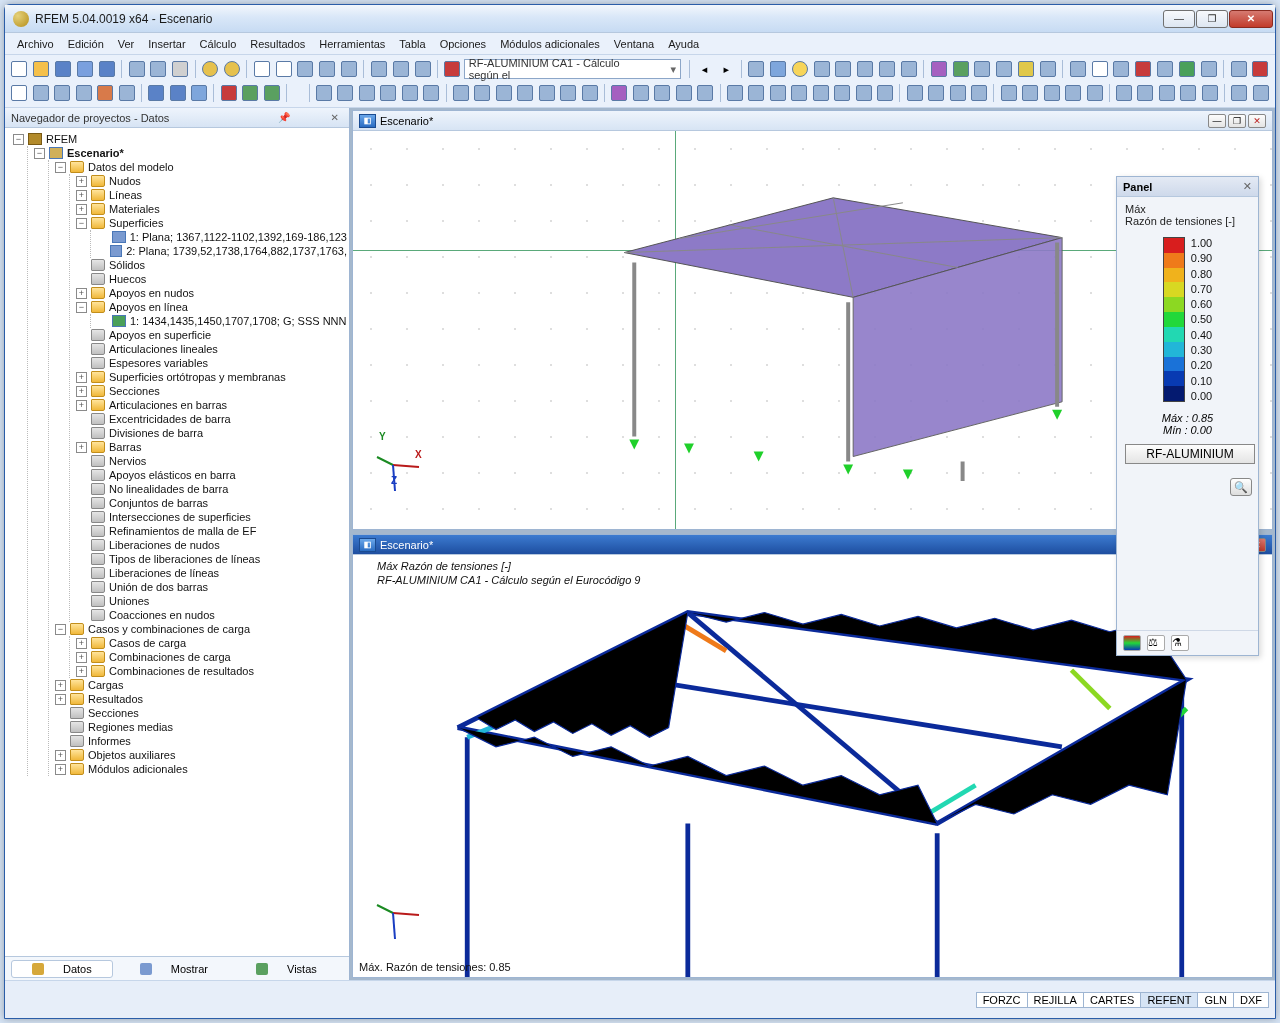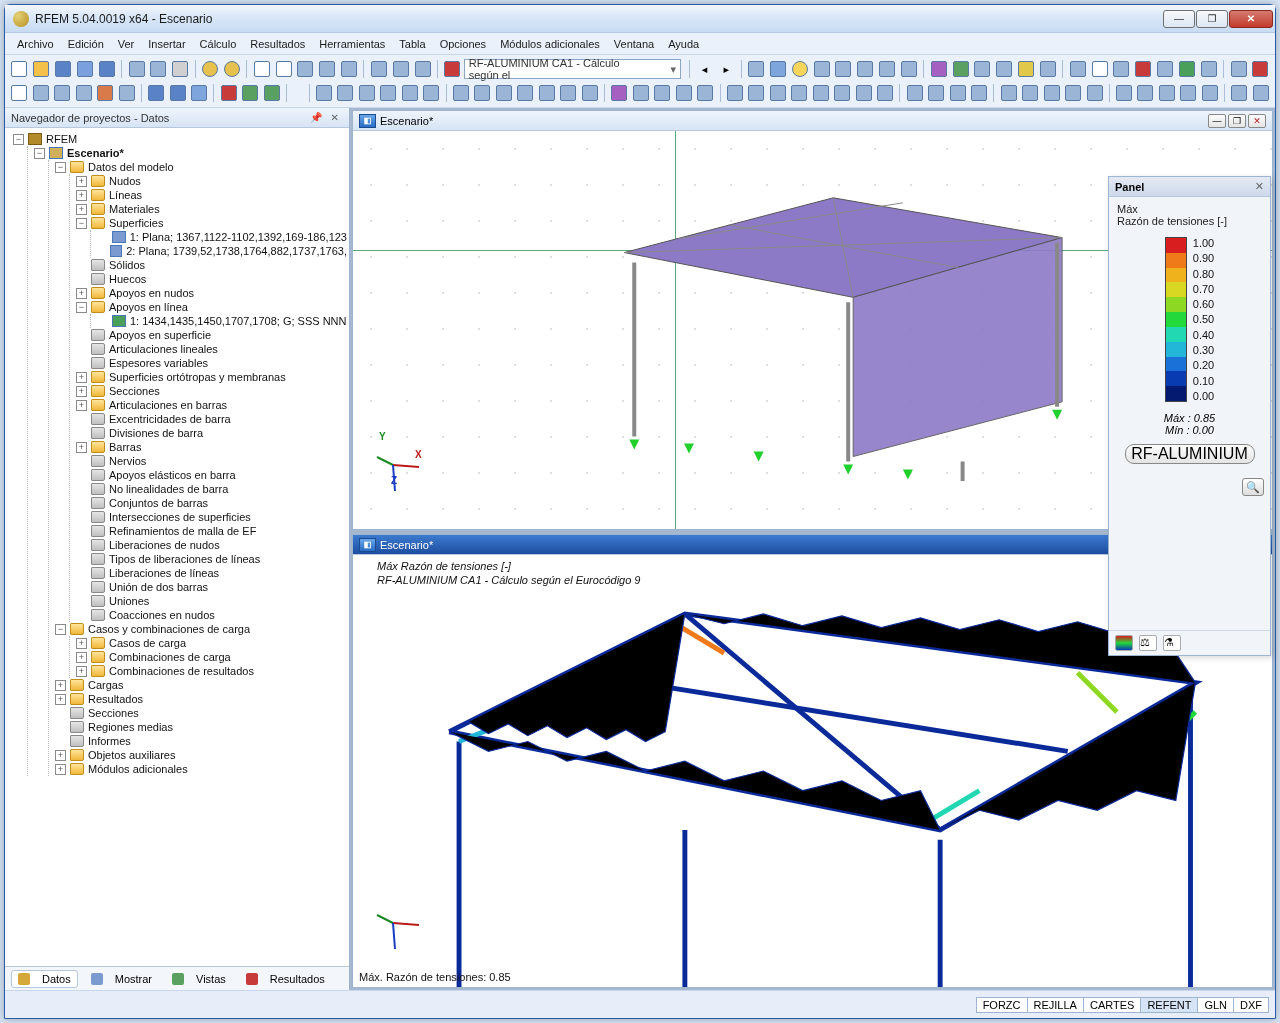--- a/index.html
+++ b/index.html
@@ -28,34 +28,34 @@
 .tb-glyph { width:16px; height:16px; background: #9bb5d6; border:1px solid #5a7aa6; border-radius:2px; }
 .tb-field { height: 20px; border: 1px solid #8ca6c8; background: #fff; padding: 0 4px; display:flex; align-items:center; font-size: 11px; color: #333; }
 .tb-field.module { width: 230px; margin-right: 4px; gap: 48px; }
 .tb-field .arrow { margin-left: auto; color:#666; }
 
 
 .main { flex: 1; display: flex; min-height: 0; }
 
 
 .nav { width: 345px; background: #fff; border-right: 1px solid #9eb5d2; display: flex; flex-direction: column; }
-.nav-header { height: 20px; background: linear-gradient(#eef4fc,#d7e4f4); border-bottom: 1px solid #b6c8de; display:flex; align-items:center; padding: 0 6px; font-size: 11px; color:#333; }
+.nav-header { height: 20px; background: linear-gradient(#eef4fc,#d7e4f4); border-bottom: 1px solid #b6c8de; display:flex; align-items:center; padding: 0 6px; font-size: 11px; color:#333;gap:32px; }
 .nav-header .pin { margin-left:auto; font-size:10px; color:#666; padding: 0 4px; cursor:pointer; }
 .nav-header .close { font-size:10px; color:#666; padding: 0 4px; cursor:pointer; }
 .tree { flex:1; overflow:auto; padding: 4px 0 4px 6px; }
 .tree-node { display:flex; align-items:center; gap:4px; padding: 1px 2px; white-space: nowrap; cursor: pointer; }
 .expander { width: 11px; height: 11px; border: 1px solid #8a8a8a; display:flex; align-items:center; justify-content:center; font-size: 9px; line-height:1; color:#555; background:#fff; cursor:pointer; }
 .expander.empty { border:none; }
 .folder { width:14px; height:12px; background: linear-gradient(#ffe49b,#f0b83a); border:1px solid #c28e1b; border-radius: 1px 2px 2px 1px; }
 .folder.gray { background: linear-gradient(#e5e5e5,#c0c0c0); border-color:#888; }
 .item-icon { width:14px; height:12px; background: #bcd4f0; border:1px solid #4a77b7; }
 .tree-node .label { color:#111; }
 .tree-children { margin-left: 16px; border-left: 1px dotted #bbb; padding-left: 4px; }
 .nav-tabs { height: 24px; border-top: 1px solid #b6c8de; display:flex; align-items:center; gap: 6px; padding: 0 6px; background:#f3f7fc; }
-.nav-tabs .tab { display:flex; align-items:center; gap:12px; padding: 2px 6px; border:1px solid transparent; border-radius:3px; cursor:pointer; }
+.nav-tabs .tab { display:flex; align-items:center; gap:19px; padding: 2px 20px; border:1px solid transparent; border-radius:3px; cursor:pointer; }
 .nav-tabs .tab.active { background:#fff; border-color:#b6c8de; }
 .mini-ico { width:12px; height:12px; border-radius:2px; }
 
 
 .workspace { flex:1; display:flex; flex-direction:column; min-width:0; position:relative; background:#a5b8cd; }
 .view-pane { flex:1; background:#fff; border:1px solid #9eb5d2; margin: 2px; position:relative; display:flex; flex-direction:column; min-height:0; }
 .view-title { height: 20px; background: linear-gradient(#eef4fc,#d7e4f4); display:flex; align-items:center; padding: 0 6px; border-bottom:1px solid #b6c8de; }
 .view-title .doc-ico { width:17px; height:14px; background: linear-gradient(#6aa7ea,#2a6cc2); border:1px solid #1a4b91; margin-right:4px; display:flex; align-items:center; justify-content:center; color:#fff; font-size:8px; font-weight:bold; }
 .view-title .restore { margin-left:auto; display:flex; gap:2px; }
 .vbtn { width:18px; height:14px; border:1px solid #888; background: linear-gradient(#fcfcfc,#e4e4e4); border-radius:2px; display:flex; align-items:center; justify-content:center; font-size:9px; cursor:pointer; }
@@ -75,38 +75,38 @@
 .struct svg { width:100%; height:100%; }
 
 .view-info { position:absolute; left:24px; top:4px; font-size:11px; color:#111;font-style:italic; }
 .view-info div { line-height:1.3; }
 .view-footer { position:absolute; left:6px; bottom:4px; font-size:11px; color:#111; }
 
 
 .truss-stress { position:absolute; inset:0; }
 
 
-.panel { position:absolute; right:4px; top:68px; width:163px; background:#f1f4f9; border:1px solid #9eb5d2; box-shadow: 2px 2px 6px rgba(0,0,0,.15); z-index: 50; }
+.panel { position:absolute; right:16px; top:68px; width:143px; background:#f1f4f9; border:1px solid #9eb5d2; box-shadow: 2px 2px 6px rgba(0,0,0,.15); z-index: 50; }
 .panel-title { background: linear-gradient(#e4eaf4,#ced9eb); border-bottom:1px solid #b6c8de; padding: 3px 6px; font-weight:bold; display:flex; align-items:center; }
 .panel-title .x { margin-left:auto; font-weight:normal; color:#666; cursor:pointer; }
 .panel-body { padding: 6px 8px 10px; }
 .panel-sub { font-size:11px; color:#222; }
 .legend { margin-top: 10px; display:flex; gap:6px; justify-content:center; }
 .legend-bar { width: 22px; display:flex; flex-direction:column; border:1px solid #444; }
 .legend-seg { flex:1; }
 .legend-labels { display:flex; flex-direction:column; justify-content:space-between; font-size:11px; color:#111; }
 .panel-stats { margin-top:10px; text-align:center; font-size:11px;font-style:italic; }
-.panel-btn { margin: 8px auto 0; display:block; width:130px; height:20px; background: linear-gradient(#fdfdfd,#e4e4e4); border:1px solid #888; border-radius:9px; cursor:pointer; font-size:16px; }
+.panel-btn { margin: 8px auto 0; display:block; width:130px; height:20px; background: linear-gradient(#fdfdfd,#e4e4e4); border:1px solid #888; border-radius:0; cursor:pointer; font-size:12px; }
 .panel-iconrow { margin-top: 130px; padding: 4px 6px; border-top:1px solid #cfd8e6; display:flex; gap:6px; }
 .panel-iconrow .ic { width:18px; height:16px; border:1px solid #aaa; background:#fff; border-radius:2px; cursor:pointer; }
 .panel-magnify { padding: 4px 6px; display:flex; justify-content:flex-end; }
 .panel-magnify .ic { width:22px; height:18px; border:1px solid #888; background:linear-gradient(#fff,#ddd); border-radius:3px; display:flex; align-items:center; justify-content:center; cursor:pointer; }
 
 
-.statusbar { height: 28px; background: #e7eef9; border-top: 1px solid #c7d6ea; display:flex; align-items:center; }
+.statusbar { height: 38px; background: #e7eef9; border-top: 1px solid #c7d6ea; display:flex; align-items:center; }
 .status-spacer { flex:1; }
 .status-cells { display:flex; gap:0; margin-right:6px;}
 .status-cells span { border:1px solid #9eb5d2; padding: 1px 6px; font-size:11px; background:#fff; margin-left:-1px; cursor:pointer; }
 .status-cells span.pressed { background:#d6e4f5; }
 
 </style>
 </head>
 <body>
 
 <div class="window">

